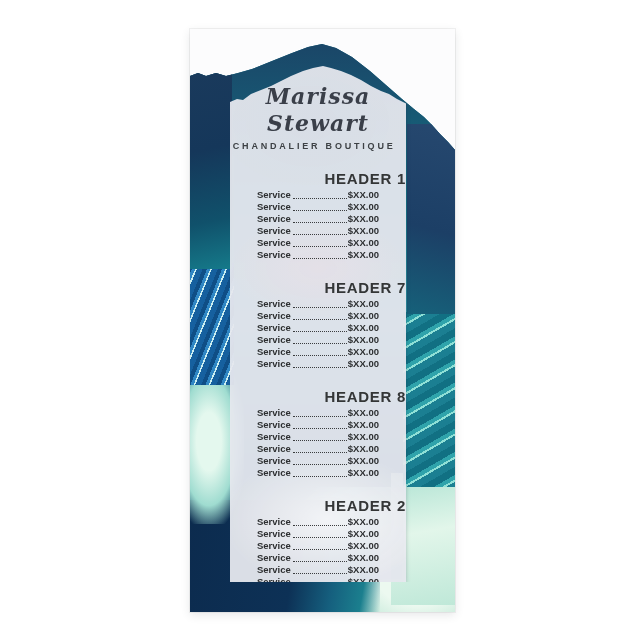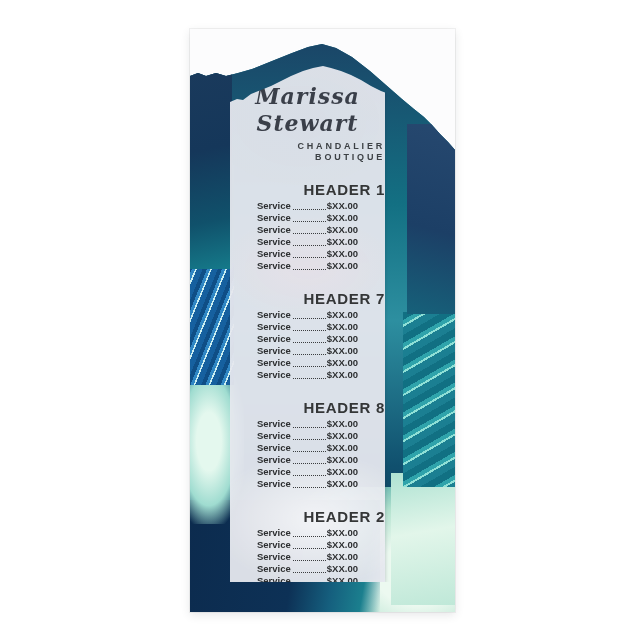--- a/index.html
+++ b/index.html
@@ -40,41 +40,41 @@
       radial-gradient(ellipse at 75% 70%,#ecf9f0 25%,#b4e2cf 55%,#5fb3ad 80%,rgba(95,179,173,0) 95%),
       
       linear-gradient(180deg,#1b4265 0%,#137083 30%,#2d8fa0 50%,#10506e 75%,#0c2f50 100%);
     background-repeat:no-repeat,no-repeat,no-repeat,no-repeat,no-repeat,no-repeat,no-repeat,no-repeat,no-repeat;
     background-size:42px 200px,44px 122px,54px 150px,48px 190px,52px 175px,64px 132px,190px 112px,152px 125px,100% 100%;
     background-position:0px 40px,0px 234px,0px 345px,right 0px top 95px,right 0px top 283px,right 0px top 444px,left 0px bottom 0px,right 0px bottom 0px,0 0;
   }
 
   
   .panel{
-    position:absolute;left:40px;top:30px;width:155px;height:523px;box-sizing:border-box;
+    position:absolute;left:40px;top:30px;width:176px;height:523px;box-sizing:border-box;
     padding-top:24px;
     clip-path:polygon(0px 523px,0px 43px,7px 40px,13px 41px,21px 35px,31px 31px,41px 27px,
       51px 22px,61px 17px,73px 12px,83px 9px,93px 7px,101px 9px,111px 12px,121px 16px,
       131px 21px,141px 27px,151px 32px,159px 35px,167px 40px,175px 44px,181px 47px,
       185px 50px,185px 523px);
     background-color:rgba(232,234,240,0.94);
     background-image:
       radial-gradient(ellipse 120px 70px at 50% 40%,rgba(236,222,230,0.55),rgba(236,222,230,0) 75%),
       radial-gradient(ellipse 130px 90px at 46% 12%,rgba(214,219,229,0.5),rgba(214,219,229,0) 75%),
       radial-gradient(ellipse 140px 90px at 55% 88%,rgba(255,255,255,0.65),rgba(255,255,255,0) 75%);
     filter:drop-shadow(0 1px 2px rgba(30,40,60,0.28));
   }
 
   .title{
     margin:0;text-align:center;line-height:27px;
     font-family:"DejaVu Serif",serif;font-style:italic;font-weight:700;
     font-size:22px;letter-spacing:1px;color:#3a3f49;
   }
   .tagline{
-    margin-top:4px;text-align:right;line-height:11px;
+    margin-top:4px;text-align:left;line-height:11px;
     font-size:9px;font-weight:700;letter-spacing:2.8px;text-indent:2.8px;color:#3d4145;
   }
   .sec-header{
     margin:20px 0 4px;text-align:right;line-height:13px;
     font-size:15px;font-weight:700;letter-spacing:0.7px;color:#343637;
   }
   .section:first-of-type .sec-header{margin-top:16px;}
   .row{
     display:flex;align-items:flex-end;height:12px;padding:0 27px;
     font-size:9.5px;font-weight:700;color:#2d2f31;

